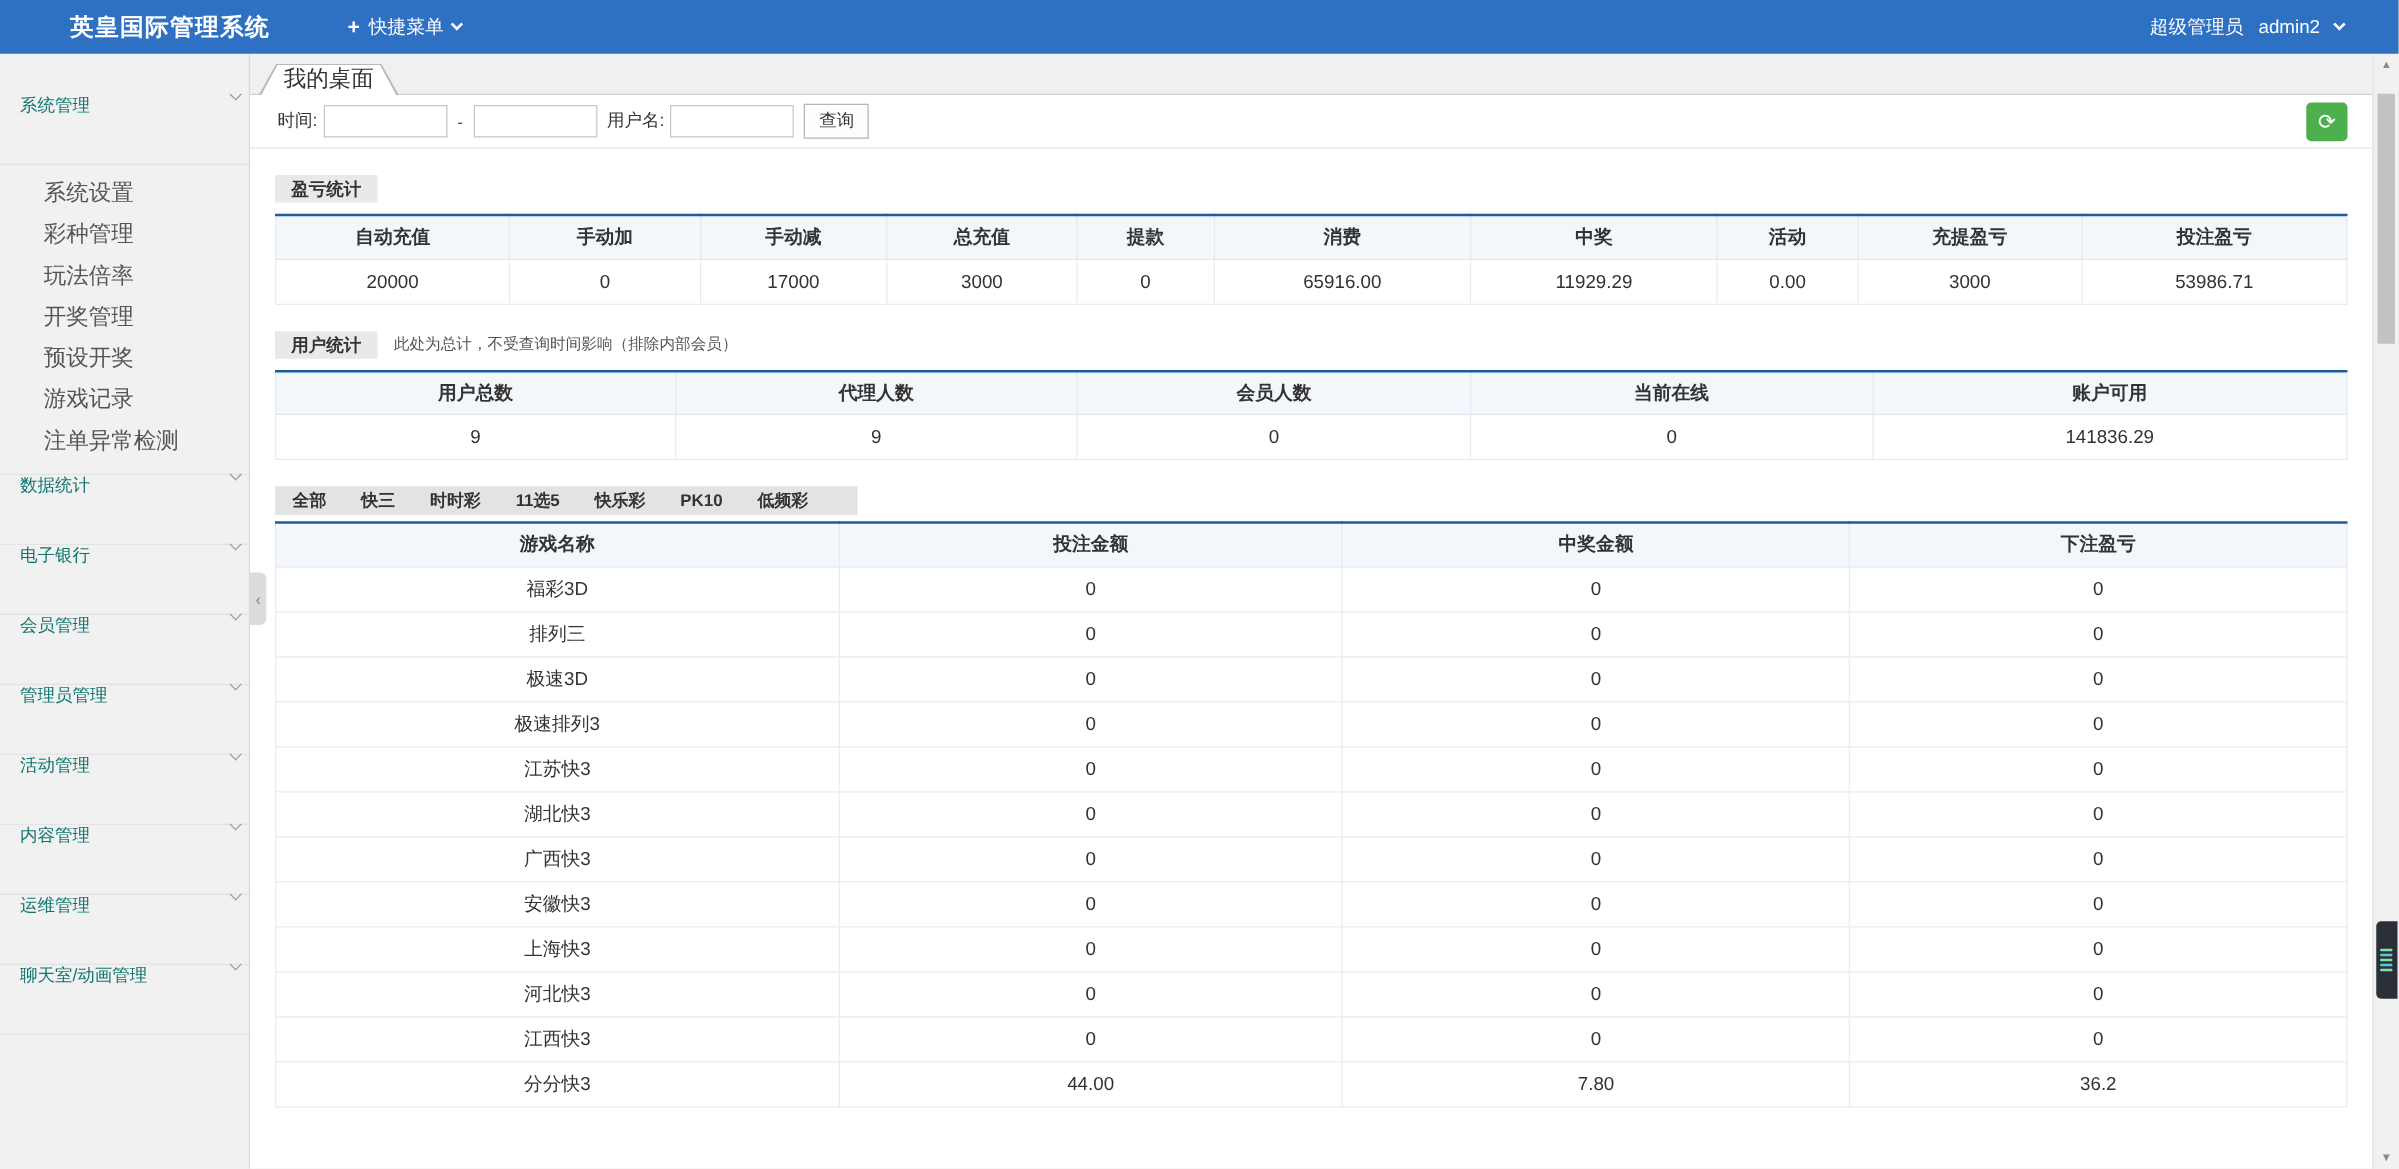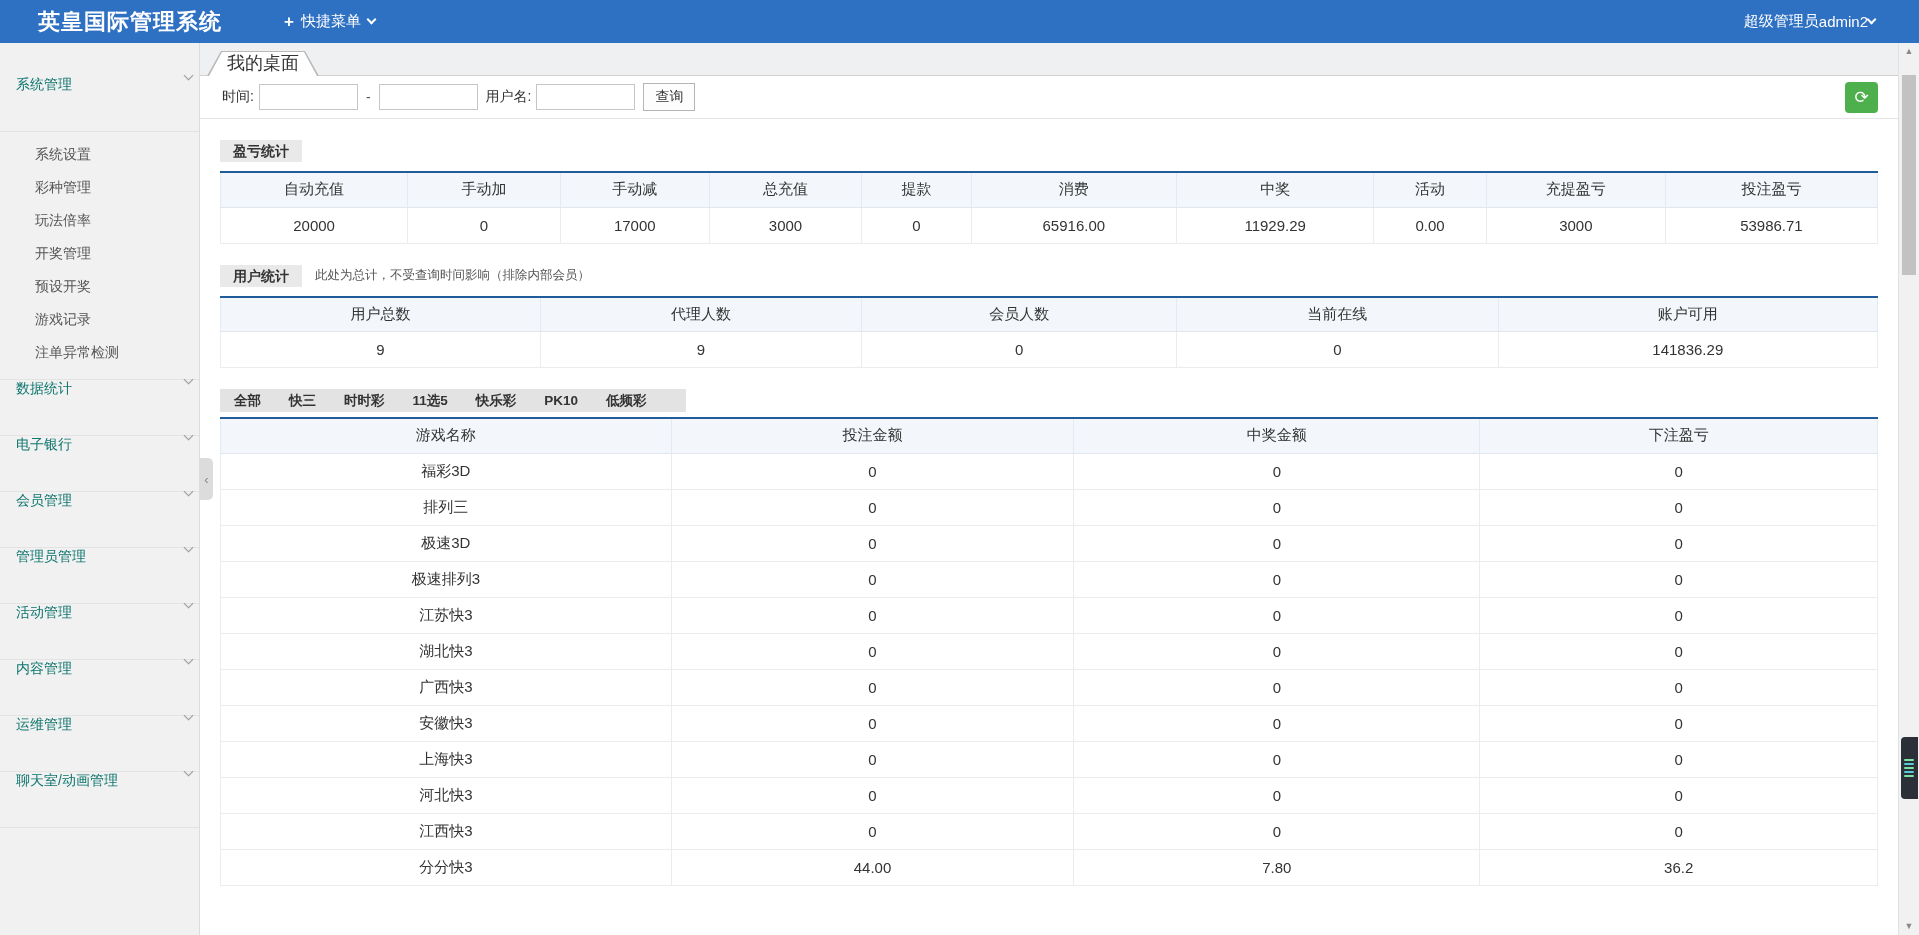--- a/index.html
+++ b/index.html
@@ -1,34 +1,34 @@
 <!DOCTYPE html>
 <html><head>
 <meta charset="utf-8">
 <style>
   * { box-sizing: border-box; margin: 0; padding: 0; }
   html,body { width:1919px; height:935px; overflow:hidden; }
   body { font-family:"Liberation Sans","DejaVu Sans",sans-serif; background:#e9e9e9; color:#333; position:relative; }
 
   
   .navbar { position:absolute; top:0; left:0; right:0; height:43px; background:#2e70c2; display:flex; align-items:center; color:#fff; z-index:20; }
-  .brand { margin-left:38px; font-size:22px; font-weight:bold; letter-spacing:1px; }
+  .brand { margin-left:56px; font-size:19px; font-weight:bold; letter-spacing:1px; }
   .quickmenu { margin-left:62px; font-size:15px; display:flex; align-items:center; gap:7px; cursor:pointer; }
   .plus { font-size:17px; font-weight:bold; }
-  .userarea { margin-left:auto; margin-right:44px; font-size:15px; display:flex; align-items:center; gap:0; cursor:pointer; }
+  .userarea { margin-left:auto; margin-right:44px; font-size:15px; display:flex; align-items:center; gap:12px; cursor:pointer; }
   .chev { width:7px; height:7px; border-right:1px solid #fff; border-bottom:1px solid #fff; transform:rotate(45deg); display:inline-block; margin-top:-4px; }
   .chev.w2 { border-right-width:2px; border-bottom-width:2px; }
   .chev.gray { border-color:#999; }
 
   
   .sidebar { position:absolute; top:43px; left:0; bottom:0; width:200px; background:#f1f1f1; border-right:1px solid #dcdcdc; padding-top:33px; overflow:hidden; }
   .sb-head { height:56px; display:flex; align-items:flex-start; padding:0 7px 0 16px; font-size:14px; color:#0f766e; cursor:pointer; border-bottom:1px solid #e3e3e3; }
   .sb-head .sb-label { flex:1; }
   .sb-sub-list { padding:6px 0 10px 0; border-bottom:1px solid #e3e3e3; }
-  .sb-sub { height:33px; line-height:33px; padding-left:35px; font-size:14px; color:#555; cursor:pointer; }
+  .sb-sub { height:33px; line-height:33px; padding-left:35px; font-size:18px; color:#555; cursor:pointer; }
 
   
   .main { position:absolute; top:43px; left:200px; right:21px; bottom:0; background:#fff; overflow:hidden; }
   .tabstrip { height:33px; background:#eef0f1; border-bottom:1px solid #d2d2d2; display:flex; align-items:flex-end; padding-left:7px; }
   .tab { position:relative; width:112px; height:25px; margin-bottom:-1px; }
   .tab .t-outer { position:absolute; inset:0; background:#b9b9b9; clip-path:polygon(0 100%,14px 0,calc(100% - 14px) 0,100% 100%); }
   .tab .t-inner { position:absolute; inset:0; background:#fff; clip-path:polygon(2px 100%,15px 1px,calc(100% - 15px) 1px,calc(100% - 2px) 100%); }
   .tab .t-label { position:absolute; inset:0; text-align:center; line-height:25px; font-size:18px; color:#333; }
 
   .filterbar { height:43px; background:#fff; border-bottom:1px solid #e5e5e5; display:flex; align-items:center; padding-left:22px; font-size:14px; position:relative; }
@@ -38,21 +38,21 @@
   .gap { width:8px; }
   .btn-query { width:52px; height:28px; margin-left:8px; border:1px solid #b5b5b5; background:#fdfdfd; font-size:14px; color:#333; cursor:pointer; }
   .btn-refresh { position:absolute; right:20px; top:6px; width:33px; height:31px; border:none; border-radius:4px; background:#4db04d; color:#fff; font-size:17px; line-height:31px; cursor:pointer; }
 
   .content { padding:0 20px; }
   .sec-head { margin-top:21px; display:flex; align-items:center; }
   .chip { display:inline-block; background:#e9e9e9; padding:0 13px; height:22px; line-height:22px; font-size:14px; font-weight:bold; color:#333; }
   .note { font-size:12.5px; color:#555; margin-left:13px; }
 
   table { width:100%; border-collapse:collapse; table-layout:fixed; margin-top:9px; border-top:2px solid #1f5c99; font-size:15px; text-align:center; }
-  th { background:#f3f7fb; font-weight:normal; height:35px; border-bottom:1px solid #dfe6ee; border-right:1px solid #e4eaf1; border-left:1px solid #e4eaf1; color:#333; }
+  th { background:#f3f7fb; font-weight:bold; height:35px; border-bottom:1px solid #dfe6ee; border-right:1px solid #e4eaf1; border-left:1px solid #e4eaf1; color:#333; }
   td { height:36px; background:#fff; border-bottom:1px solid #ececec; border-right:1px solid #ececec; border-left:1px solid #ececec; color:#333; }
 
   .game-tabs { margin-top:21px; width:466px; height:23px; background:#e3e3e3; display:flex; align-items:flex-end; font-size:13.5px; font-weight:bold; color:#333; }
   .gtab { padding:0 14px; cursor:pointer; line-height:23px; }
   #games-table { margin-top:5px; }
 
   
   .scrollbar { position:absolute; top:43px; right:0; bottom:0; width:21px; background:#f1f1f1; border-left:1px solid #e2e2e2; z-index:15; }
   .sb-arrow { position:absolute; left:0; right:0; height:17px; text-align:center; font-size:9px; color:#8a8a8a; line-height:17px; }
   .sb-arrow.up { top:0; } .sb-arrow.down { bottom:0; }

